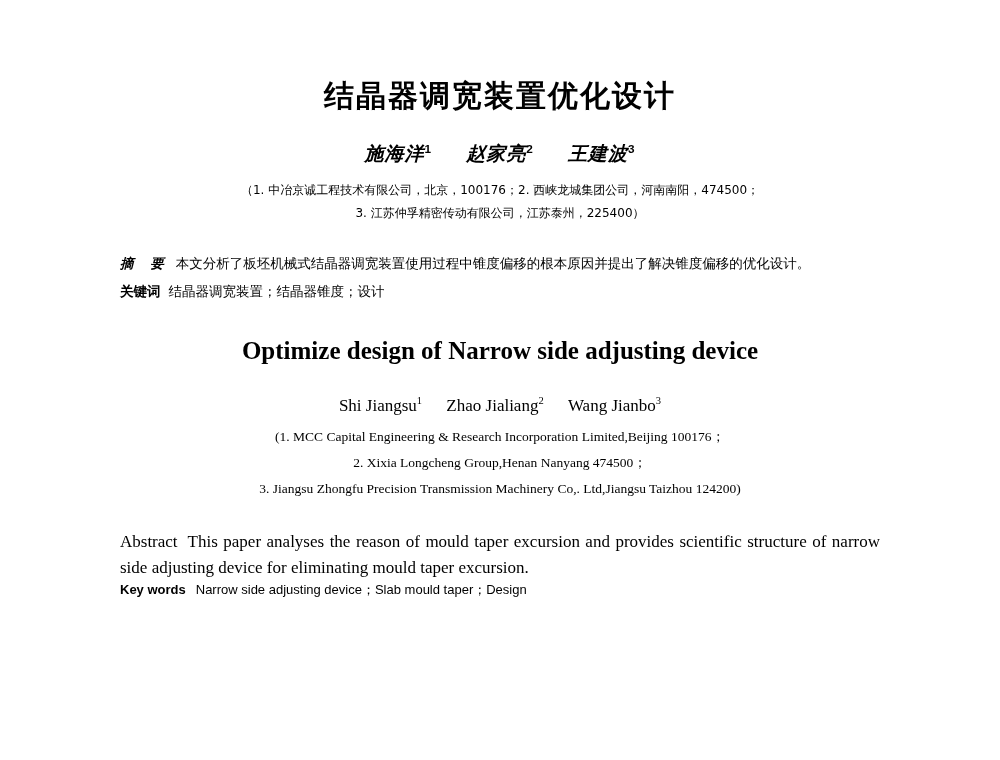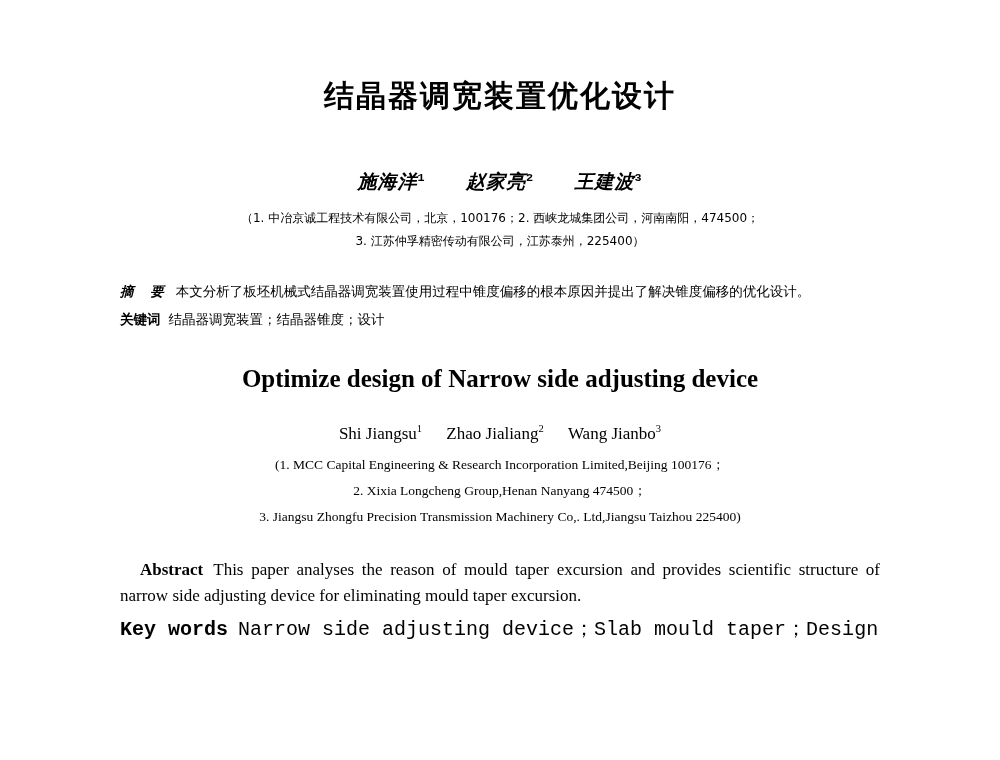--- a/index.html
+++ b/index.html
@@ -24,24 +24,24 @@
   .cn-title {
     text-align: center;
     font-family: "DejaVu Sans", sans-serif;
     font-weight: bold;
     font-size: 30px;
     letter-spacing: 2px;
     margin-top: 76px;
   }
   .cn-authors {
     text-align: center;
-    font-family: Liberation Mono, monospace;
+    font-family: Liberation Sans, sans-serif;
     font-weight: bold;
     font-size: 19px;
-    margin-top: 52px;
+    margin-top: 24px;
     letter-spacing: 1px;
   }
   .cn-authors .au {
     margin: 0 14px;
     font-style: italic;
   }
   sup {
     font-size: 0.62em;
     vertical-align: super;
     font-style: normal;
@@ -99,28 +99,26 @@
     margin-top: 8px;
   }
   .en-abs {
     margin-top: 26px;
     font-family: "Liberation Serif", serif;
     font-size: 17px;
     line-height: 1.55;
     text-align: justify;
   }
   .en-abs .lbl {
-    font-weight: bold;
+    font-weight: normal;
     margin-right: 10px;
-    margin-left: 20px;
   }
   .en-kw {
-    margin-top: 6px;
-    font-family: Liberation Mono, monospace;
-    font-size: 20px;
+    font-family: Liberation Sans, sans-serif;
+    font-size: 13px;
   }
   .en-kw .lbl {
     font-weight: bold;
     margin-right: 10px;
   }
 </style>
 </head>
 <body>
 
 <div class="page">
@@ -150,21 +148,21 @@
 
   <div class="en-authors">
     <span class="au"><span>Shi Jiangsu</span><sup>1</sup></span>
     <span class="au"><span>Zhao Jialiang</span><sup>2</sup></span>
     <span class="au"><span>Wang Jianbo</span><sup>3</sup></span>
   </div>
 
   <div class="en-affil">
     <div>(1. MCC Capital Engineering &amp; Research Incorporation Limited,Beijing 100176；</div>
     <div>2. Xixia Longcheng Group,Henan Nanyang 474500；</div>
-    <div>3. Jiangsu Zhongfu Precision Transmission Machinery Co,. Ltd,Jiangsu Taizhou 225400)</div>
+    <div>3. Jiangsu Zhongfu Precision Transmission Machinery Co,. Ltd,Jiangsu Taizhou 124200)</div>
   </div>
 
   <div class="en-abs">
     <span class="lbl">Abstract</span><span>This paper analyses the reason of mould taper excursion and provides scientific structure of narrow side adjusting device for eliminating mould taper excursion.</span>
   </div>
 
   <div class="en-kw">
     <span class="lbl">Key words</span><span>Narrow side adjusting device；Slab mould taper；Design</span>
   </div>
 

